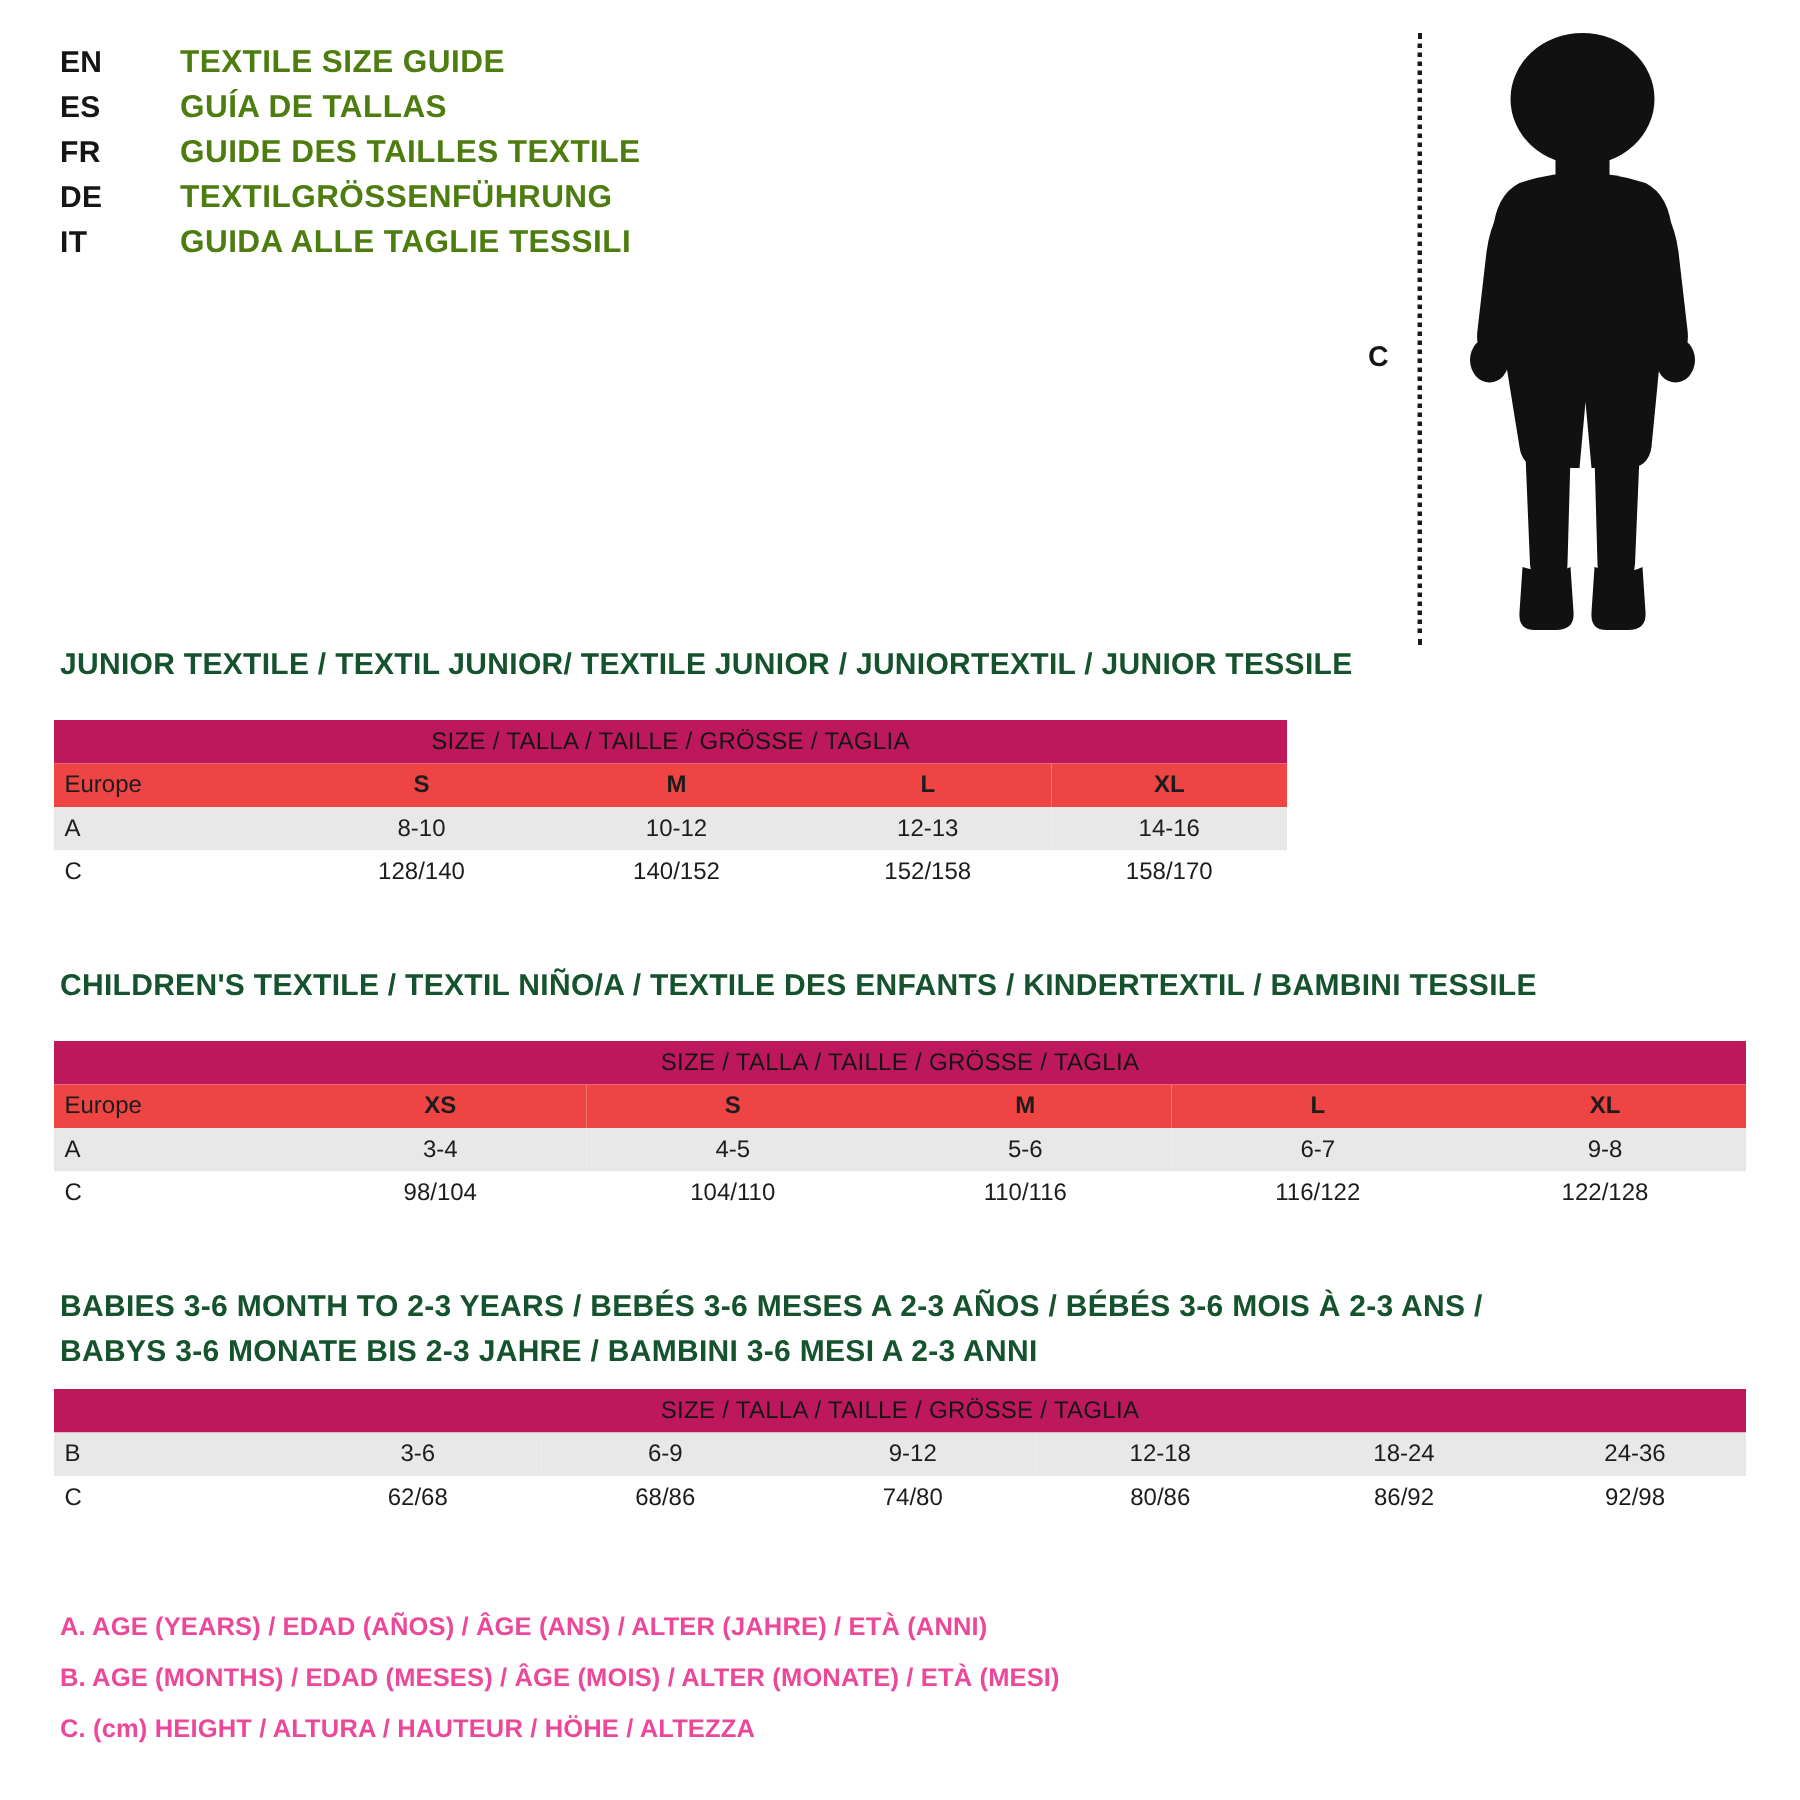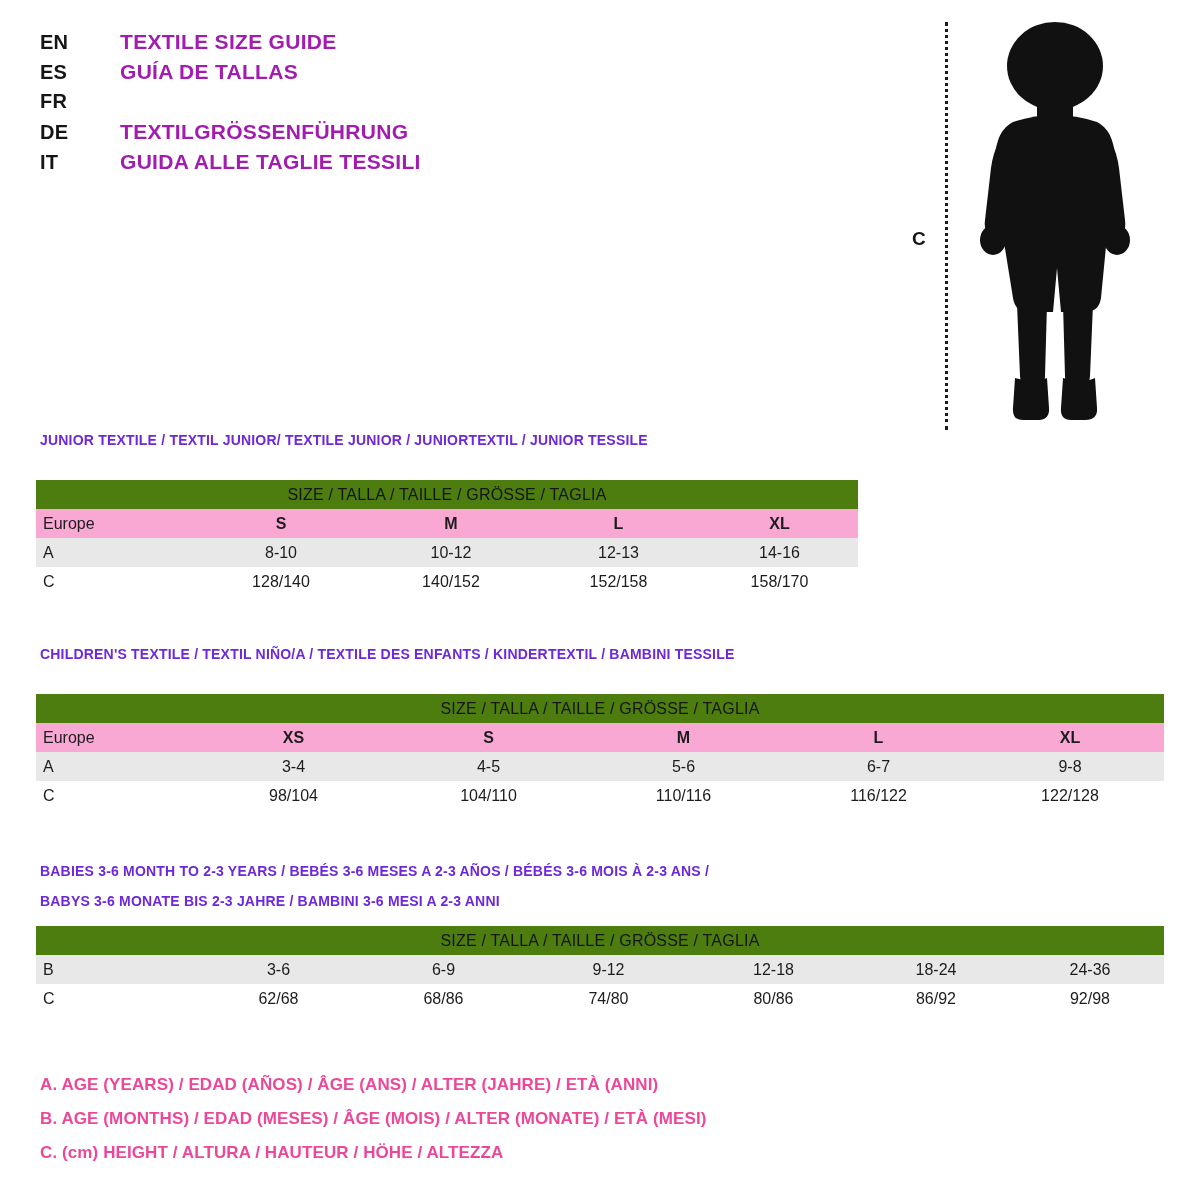--- a/index.html
+++ b/index.html
@@ -39,21 +39,21 @@
     width: 80px;
     font-size: 20px;
     font-weight: 700;
     letter-spacing: 0.2px;
     color: #151515;
   }
   .hdr-text {
     font-size: 21px;
     font-weight: 700;
     letter-spacing: 0.3px;
-    color: #a21caf;
+    color: #4d7c0f;
     text-transform: uppercase;
   }
 
   
   .figure-zone {
     position: absolute;
     left: 900px;
     top: 10px;
     width: 260px;
     height: 420px;
@@ -78,24 +78,24 @@
     position: absolute;
     left: 55px;
     top: 8px;
     width: 200px;
     height: 412px;
   }
 
   
   .section-title {
     position: absolute;
-    font-size: 14px;
+    font-size: 20px;
     font-weight: 700;
     letter-spacing: 0.2px;
-    color: #6d28d9;
+    color: #14532d;
     white-space: nowrap;
   }
   .section-title.two-line {
     line-height: 30px;
     white-space: normal;
   }
 
   table.size-table {
     position: absolute;
     border-collapse: collapse;
@@ -103,36 +103,36 @@
     color: #1c1c1c;
   }
   table.size-table td, table.size-table th {
     padding: 0;
     height: 29px;
     vertical-align: middle;
     font-weight: 400;
     text-align: center;
   }
   .hdr-band td {
-    background: #4d7c0f;
+    background: #be185d;
     text-align: left;
     font-weight: 700;
     font-size: 16px;
     padding-left: 7px;
     letter-spacing: 0.2px;
     color: #151515;
   }
   .row-light td { background: #ffffff; }
   .row-grey td  { background: #e8e8e8; }
   .rowlabel {
     text-align: left !important;
     padding-left: 7px !important;
     font-weight: 400;
   }
-  .europe-row td { background: #f9a8d4; }
+  .europe-row td { background: #ef4444; }
   .europe-row td.rowlabel { font-weight: 400; }
   .europe-row td.sizecol { font-weight: 700; }
 
   
   .legend {
     position: absolute;
     left: 40px;
     top: 1068px;
     width: 900px;
   }
@@ -153,20 +153,21 @@
     <div class="hdr-row">
       <span class="hdr-lang">EN</span>
       <span class="hdr-text">TEXTILE SIZE GUIDE</span>
     </div>
     <div class="hdr-row">
       <span class="hdr-lang">ES</span>
       <span class="hdr-text">GUÍA DE TALLAS</span>
     </div>
     <div class="hdr-row">
       <span class="hdr-lang">FR</span>
+      <span class="hdr-text">GUIDE DES TAILLES TEXTILE</span>
     </div>
     <div class="hdr-row">
       <span class="hdr-lang">DE</span>
       <span class="hdr-text">TEXTILGRÖSSENFÜHRUNG</span>
     </div>
     <div class="hdr-row">
       <span class="hdr-lang">IT</span>
       <span class="hdr-text">GUIDA ALLE TAGLIE TESSILI</span>
     </div>
   </div>

